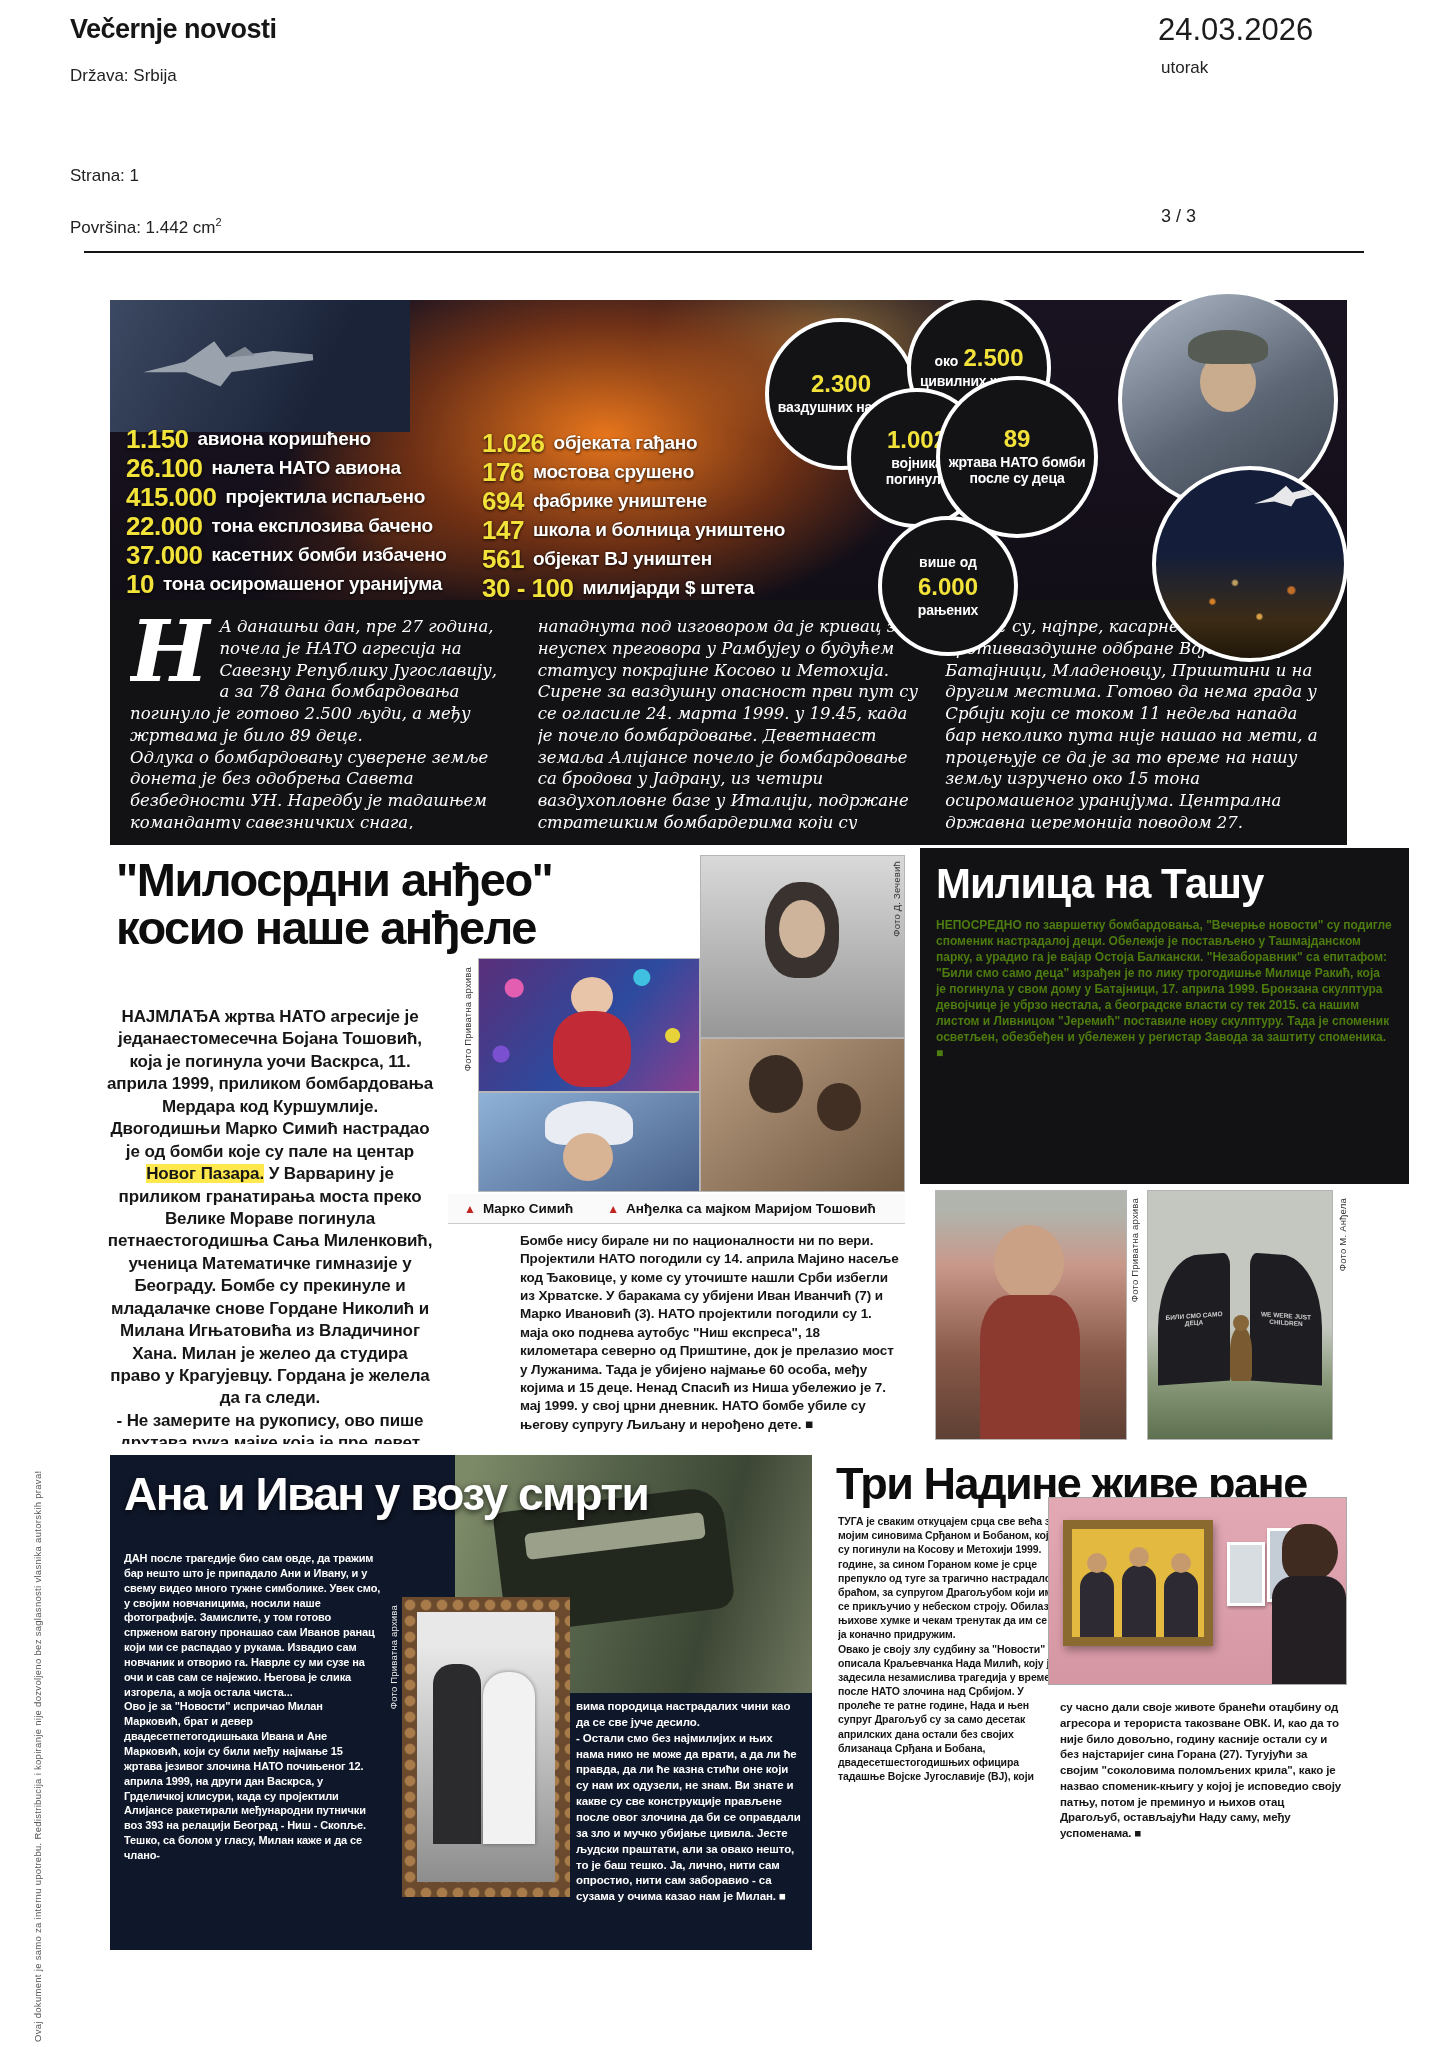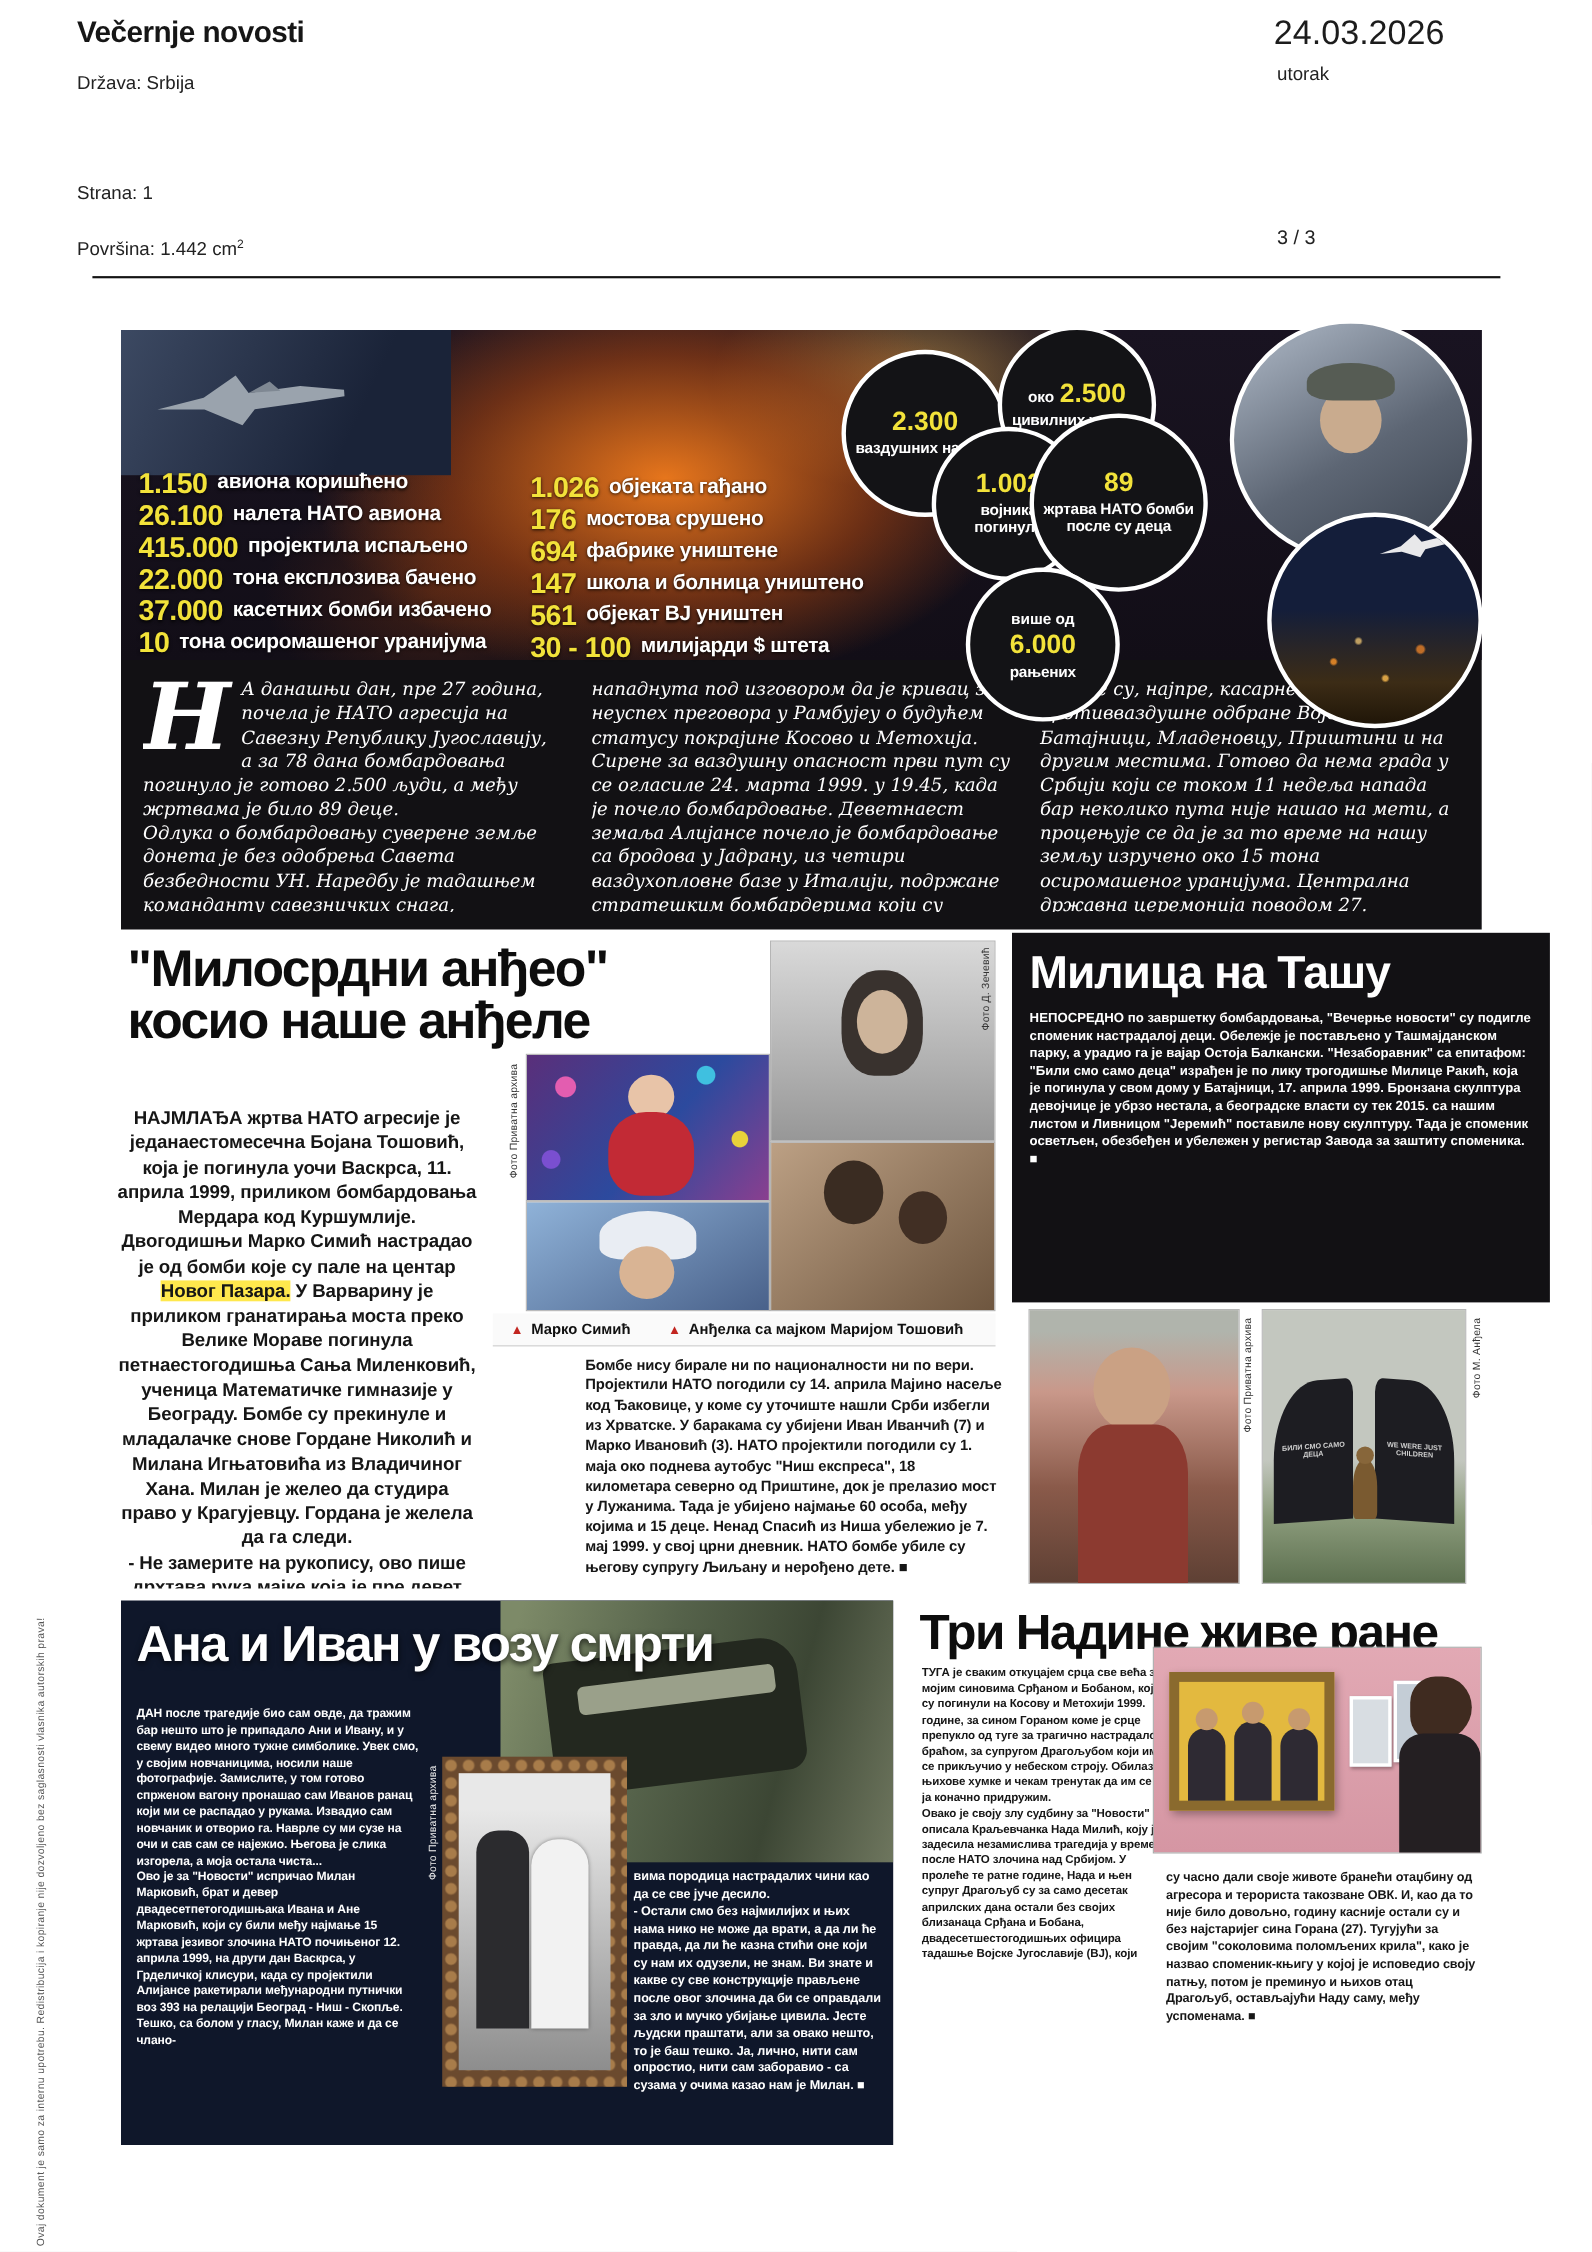--- a/index.html
+++ b/index.html
@@ -76,21 +76,21 @@
   .lead-col { flex:1; color:#fff; font-family:"DejaVu Serif", serif; font-style:italic;
               font-size:16.5px; line-height:1.32; white-space:pre-line; overflow:hidden; }
   .dropcap { float:left; font-size:84px; line-height:.76; font-weight:bold; margin:4px 10px 2px 0; }
 
   
   .angel-headline { left:116px; top:856px; font-size:47px; font-weight:bold; color:#0d0d0d;
                     line-height:1.02; letter-spacing:-1.5px; }
   .np-body { font-weight:bold; color:#161616; white-space:pre-line; overflow:hidden; letter-spacing:-0.1px; }
   .angel-col1 { left:105px; top:1006px; width:330px; height:438px; font-size:17px; line-height:1.32;text-align:center; }
   .mark { background:#ffe84d; }
-  .angel-col2 { left:532px; top:1232px; width:381px; height:212px; font-size:13.5px; line-height:1.36; }
+  .angel-col2 { left:520px; top:1232px; width:381px; height:212px; font-size:13.5px; line-height:1.36; }
 
   .angel-photos { left:448px; top:855px; width:457px; height:337px; }
   .vcredit { writing-mode:vertical-rl; transform:rotate(180deg); font-size:9.5px; color:#333;
              letter-spacing:.2px; position:absolute; white-space:nowrap; }
   .vcredit.on-dark { color:#eee; }
   .ph { position:absolute; overflow:hidden; border:1px solid #b5b5b5; box-sizing:border-box; }
   .ph-portrait { left:252px; top:0; width:205px; height:183px; background:linear-gradient(#d9d9d9,#979797); }
   .ph-portrait::before { content:""; position:absolute; left:64px; top:26px; width:74px; height:96px;
     background:#39322e; border-radius:46% 46% 40% 40%; }
   .ph-portrait::after { content:""; position:absolute; left:78px; top:44px; width:46px; height:58px;
@@ -121,21 +121,21 @@
                  border-bottom:1px solid #ccc; display:flex; align-items:center; gap:34px;
                  padding-left:16px; box-sizing:border-box; }
   .cap-item { display:flex; align-items:center; }
   .tri { color:#c22520; font-size:12px; margin-right:7px; }
   .caption-text { font-size:13.5px; font-weight:bold; color:#111; }
 
   
   .milica-box { left:920px; top:848px; width:489px; height:336px; background:#121114;
                 box-sizing:border-box; padding:12px 16px; }
   .milica-headline { font-size:42px; font-weight:bold; color:#fff; letter-spacing:-1px; margin-bottom:10px; }
-  .milica-body { font-size:12px; font-weight:bold; color:#ffffff; line-height:1.33;
+  .milica-body { font-size:12px; font-weight:bold; color:#4d7c0f; line-height:1.33;
                  white-space:pre-line; overflow:hidden; max-height:256px; }
   .milica-photos { left:935px; top:1190px; width:412px; height:250px; }
   .ph-girl { left:0; top:0; width:192px; height:250px;
     background:linear-gradient(#b0b4ac 8%,#c9988a 30%,#8a5a4a 65%,#5e4034); }
   .ph-girl::before { content:""; position:absolute; left:58px; top:34px; width:70px; height:76px;
     background:#caa184; border-radius:50%; }
   .ph-girl::after { content:""; position:absolute; left:44px; top:104px; width:100px; height:146px;
     background:#8c3a30; border-radius:30% 30% 0 0; }
   .ph-monument { left:212px; top:0; width:186px; height:250px;
     background:linear-gradient(#c3c7bf 55%,#8a9a7a 76%,#5d7050); }

